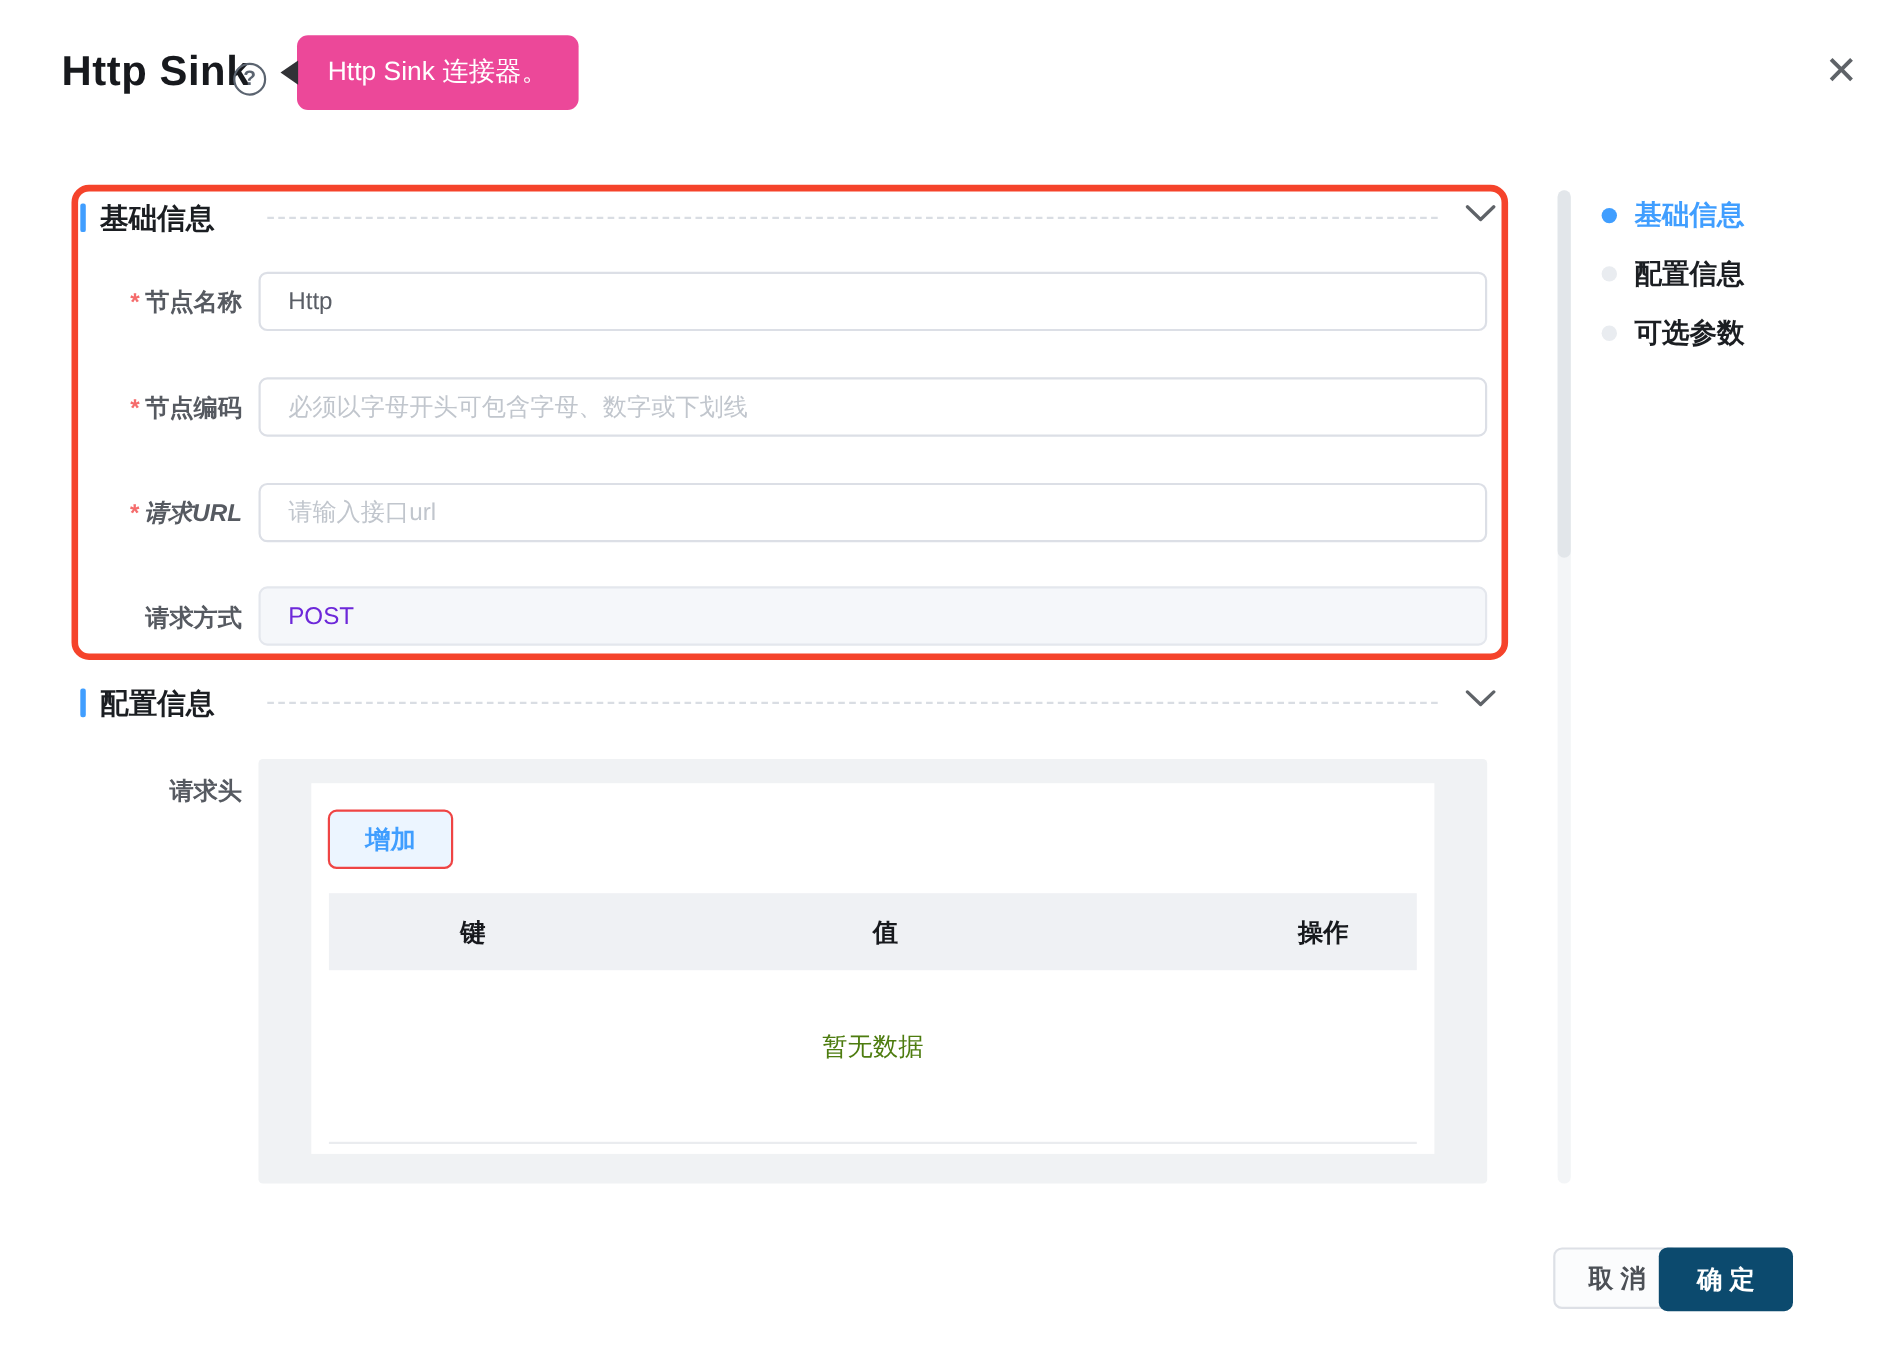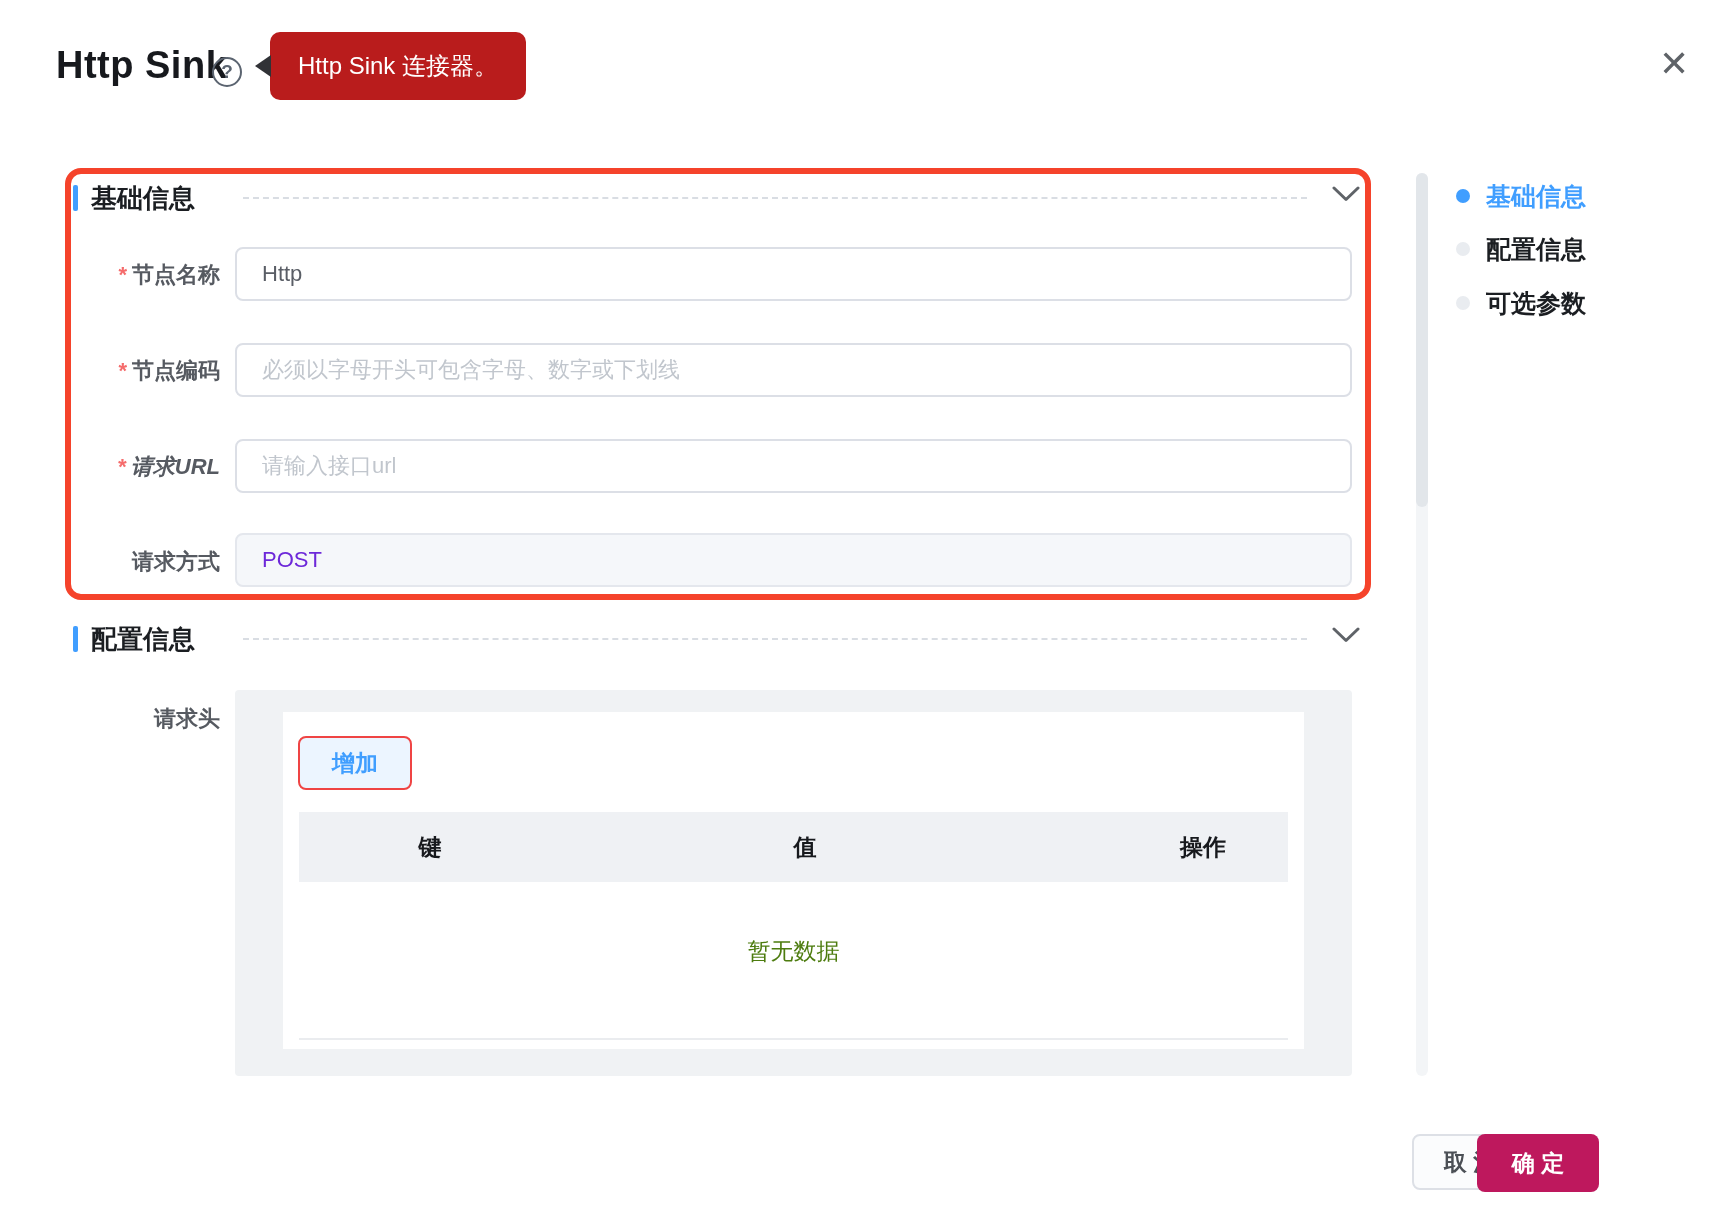--- a/index.html
+++ b/index.html
@@ -5,21 +5,21 @@
   * { margin: 0; padding: 0; box-sizing: border-box; }
   html, body { width: 1712px; height: 1230px; background: #ffffff; overflow: hidden; }
   body { font-family: "Liberation Sans", "DejaVu Sans", sans-serif; position: relative; color: #17191d; }
   .abs { position: absolute; }
 
   
   .dlg-title { left: 56px; top: 44px; font-size: 38px; font-weight: 600; letter-spacing: .5px; color: #17191d; }
   .help-icon { left: 212px; top: 57px; width: 30px; height: 30px; border: 2px solid #5b6470;
                border-radius: 50%; color: #5b6470; font-size: 19px; font-weight: 700;
                text-align: center; line-height: 26px; cursor: pointer; }
-  .tooltip { left: 270px; top: 32px; height: 68px; background: #b91c1c; color: #fff;
+  .tooltip { left: 270px; top: 32px; height: 68px; background: #ec4899; color: #fff;
              border-radius: 10px; padding: 0 28px; font-size: 24px; line-height: 68px; white-space: nowrap; }
   .tooltip::before { content: ""; position: absolute; left: -15px; top: 23px; width: 0; height: 0;
              border-top: 11px solid transparent; border-bottom: 11px solid transparent;
              border-right: 16px solid #313236; }
   .close-btn { left: 1652px; top: 42px; font-size: 36px; color: #5f6368; cursor: pointer;
                width: 44px; height: 44px; text-align: center; line-height: 44px; font-weight: 400; }
 
   
   .highlight-box { left: 65px; top: 168px; width: 1306px; height: 432px;
                    border: 6px solid #F5432B; border-radius: 16px; pointer-events: none; }
@@ -61,21 +61,21 @@
   .nav-label { left: 1486px; font-size: 25px; font-weight: 600; color: #1b1e22; line-height: 30px;
                cursor: pointer; white-space: nowrap; }
   .nav-label.active { color: #409EFF; }
 
   
   .btn { display: flex; align-items: center; justify-content: center; border-radius: 8px;
          font-size: 23px; font-weight: 600; cursor: pointer;
          font-family: "Liberation Sans", "DejaVu Sans", sans-serif; }
   .btn-cancel { left: 1412px; top: 1134px; width: 116px; height: 56px; background: #fbfcfd;
                 border: 2px solid #dde0e6; color: #4c5056; }
-  .btn-confirm { left: 1477px; top: 1134px; width: 122px; height: 58px; background: #be185d;
+  .btn-confirm { left: 1508px; top: 1134px; width: 122px; height: 58px; background: #0c4a6e;
                  border: none; color: #ffffff; }
 </style>
 </head>
 <body>
 
 <div class="abs dlg-title">Http Sink</div>
 <div class="abs help-icon">?</div>
 <div class="abs tooltip">
   <span>Http Sink 连接器。</span>
 </div>

